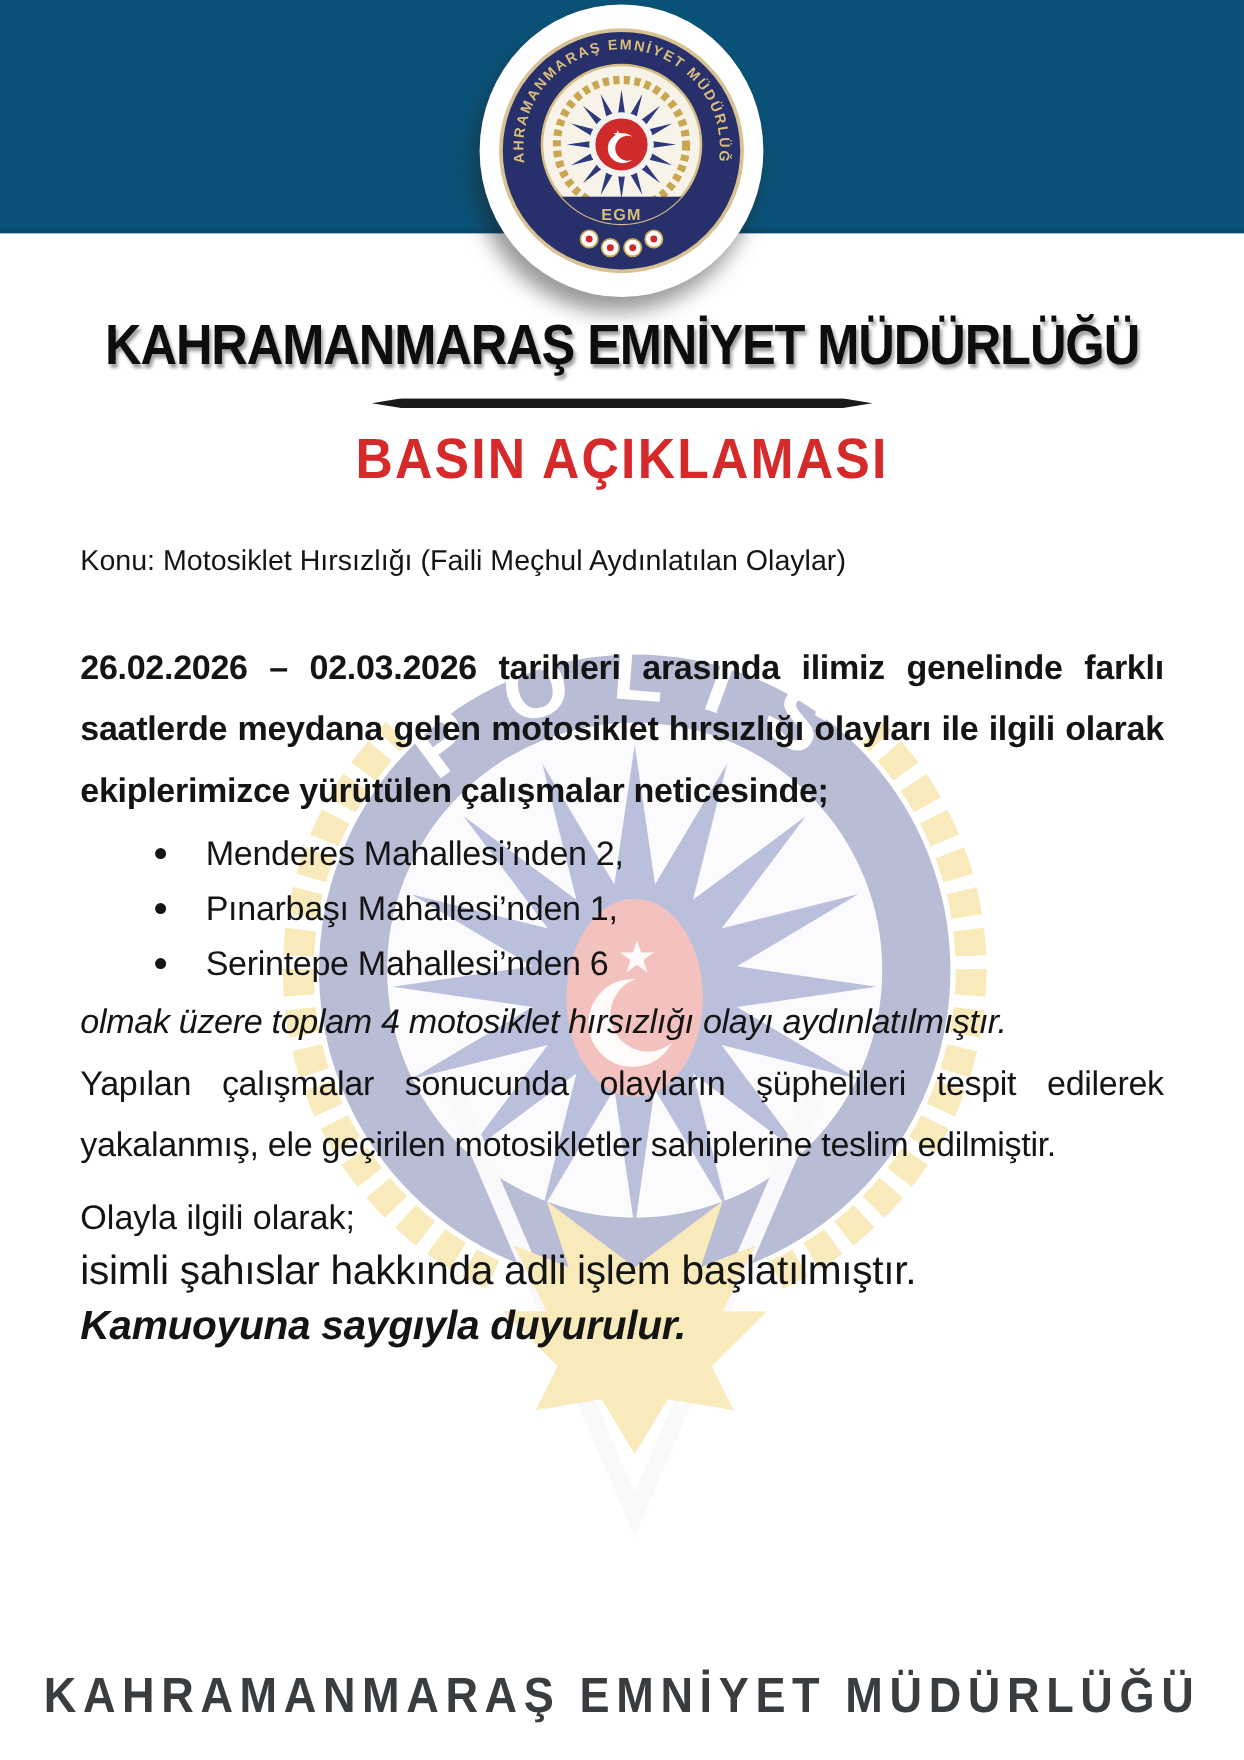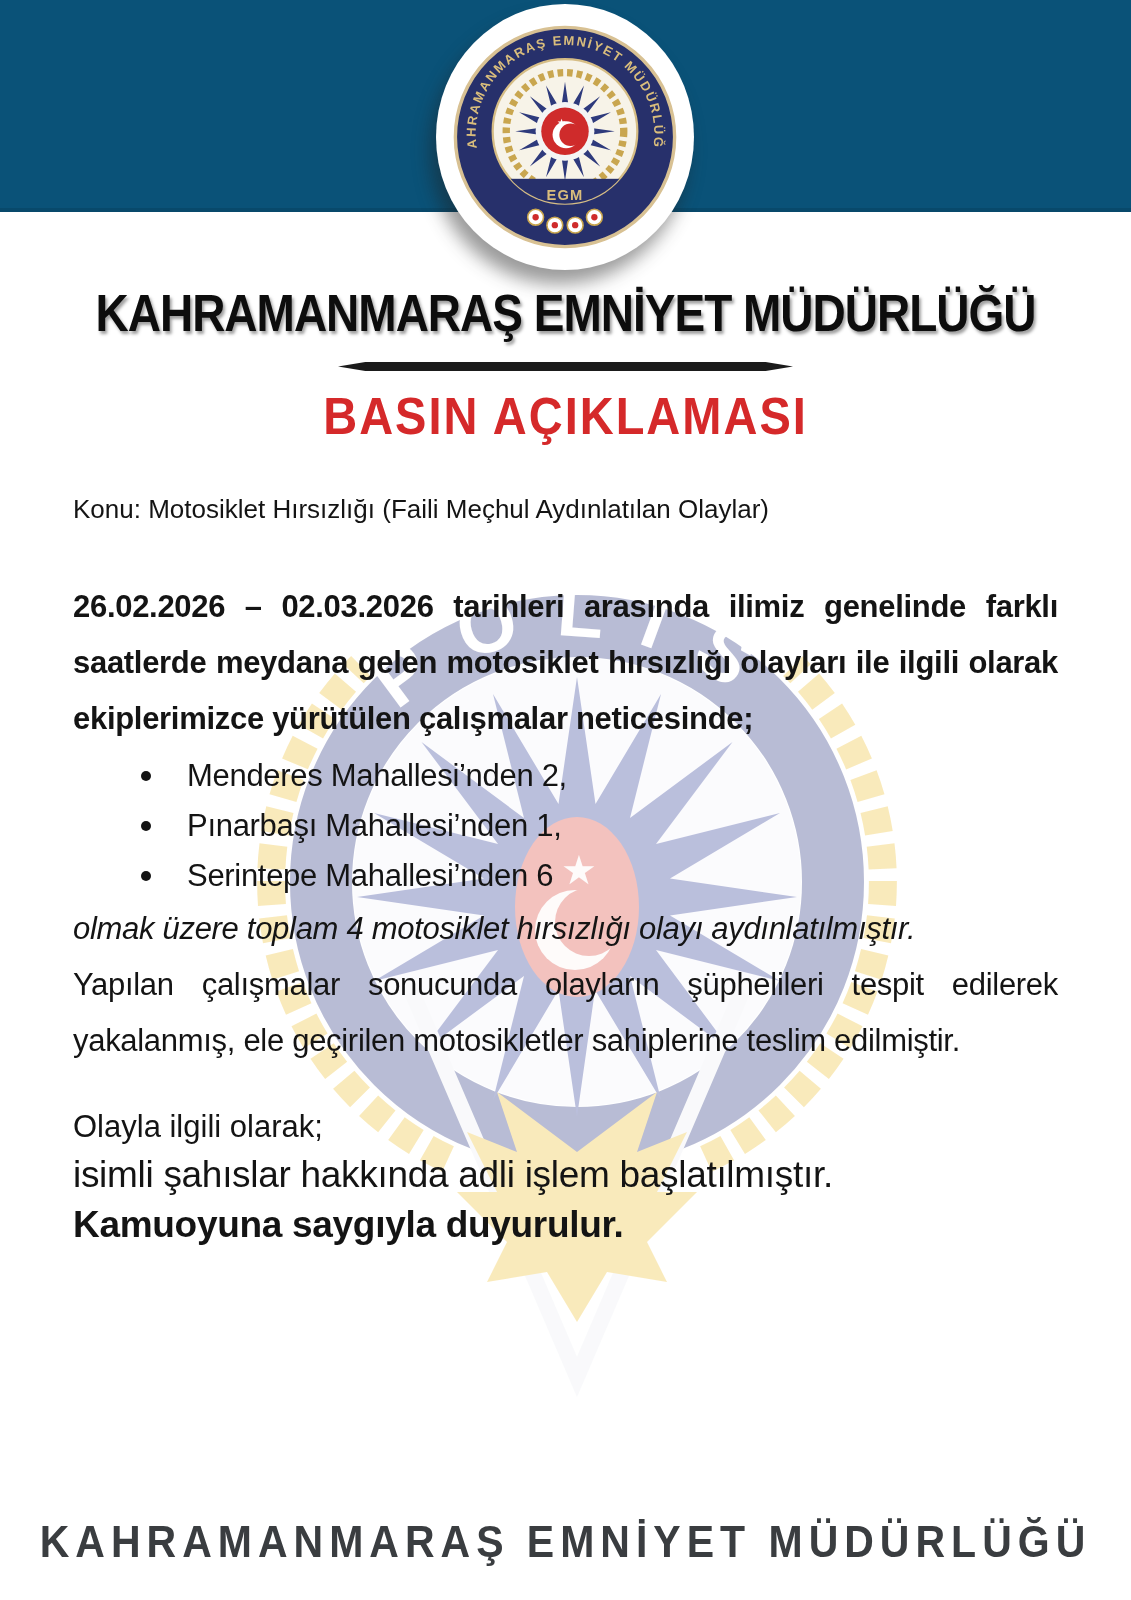--- a/index.html
+++ b/index.html
@@ -53,24 +53,24 @@
   ul.blist li {
     position:relative; padding-left:46px; margin-left:68px;
     font-size:31px; line-height:50px; letter-spacing:-.3px;
   }
   ul.blist li::before {
     content:""; position:absolute; left:0; top:20px;
     width:10px; height:10px; border-radius:50%; background:#141414;
   }
   ul.bold li { font-weight:normal; }
   p.line { font-size:31px; line-height:56px; letter-spacing:-.3px;font-style:italic; }
-  p.olayla { margin-top:35px; font-size:31px; line-height:46px; }
+  p.olayla { margin-top:15px; font-size:31px; line-height:46px; }
   ul.suspects { margin-top:6px; }
   p.closing  { font-size:37px; line-height:50px; letter-spacing:-.3px; }
-  p.closing.bold { font-weight:bold; }
+  p.closing.bold { font-weight:bold;font-style:italic; }
   
   .footer {
     position:absolute; left:0; top:1516px; width:100%; text-align:center;
     font-size:41px; font-weight:800; letter-spacing:6px; color:#3a3d40;
     transform:scaleY(1.1); transform-origin:center top;
     white-space:nowrap; z-index:3;
   }
 </style>
 </head>
 <body>

